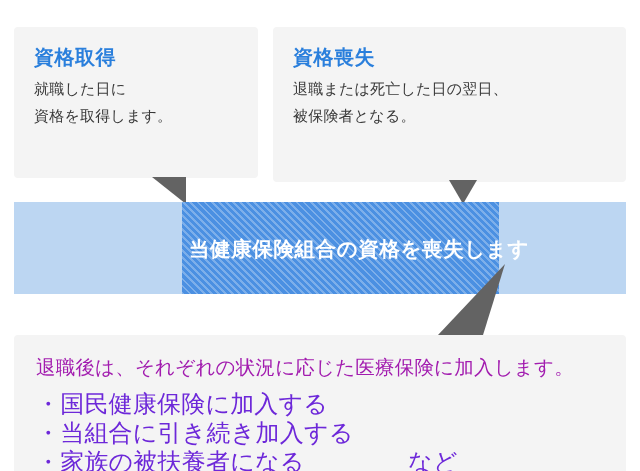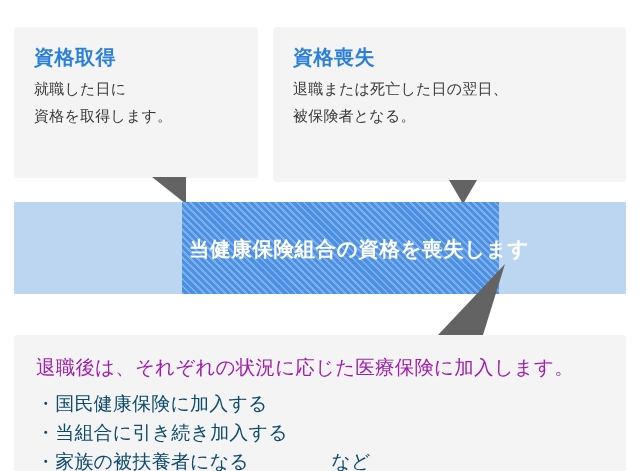--- a/index.html
+++ b/index.html
@@ -140,24 +140,24 @@
     margin: 0 0 8px 0;
     white-space: nowrap;
   }
 
   .bullet-list {
     list-style: none;
     margin: 0;
     padding: 0;
   }
   .bullet-list li {
-    font-size: 19px;
+    font-size: 24px;
     line-height: 29px;
     letter-spacing: 0.2px;
-    color: #0c4a6e;
+    color: #6d28d9;
     white-space: pre;
   }
 </style>
 </head>
 <body>
 
 <div class="diagram">
 
   <div class="card" id="card-acquire">
     <p class="card-heading">資格取得</p>

